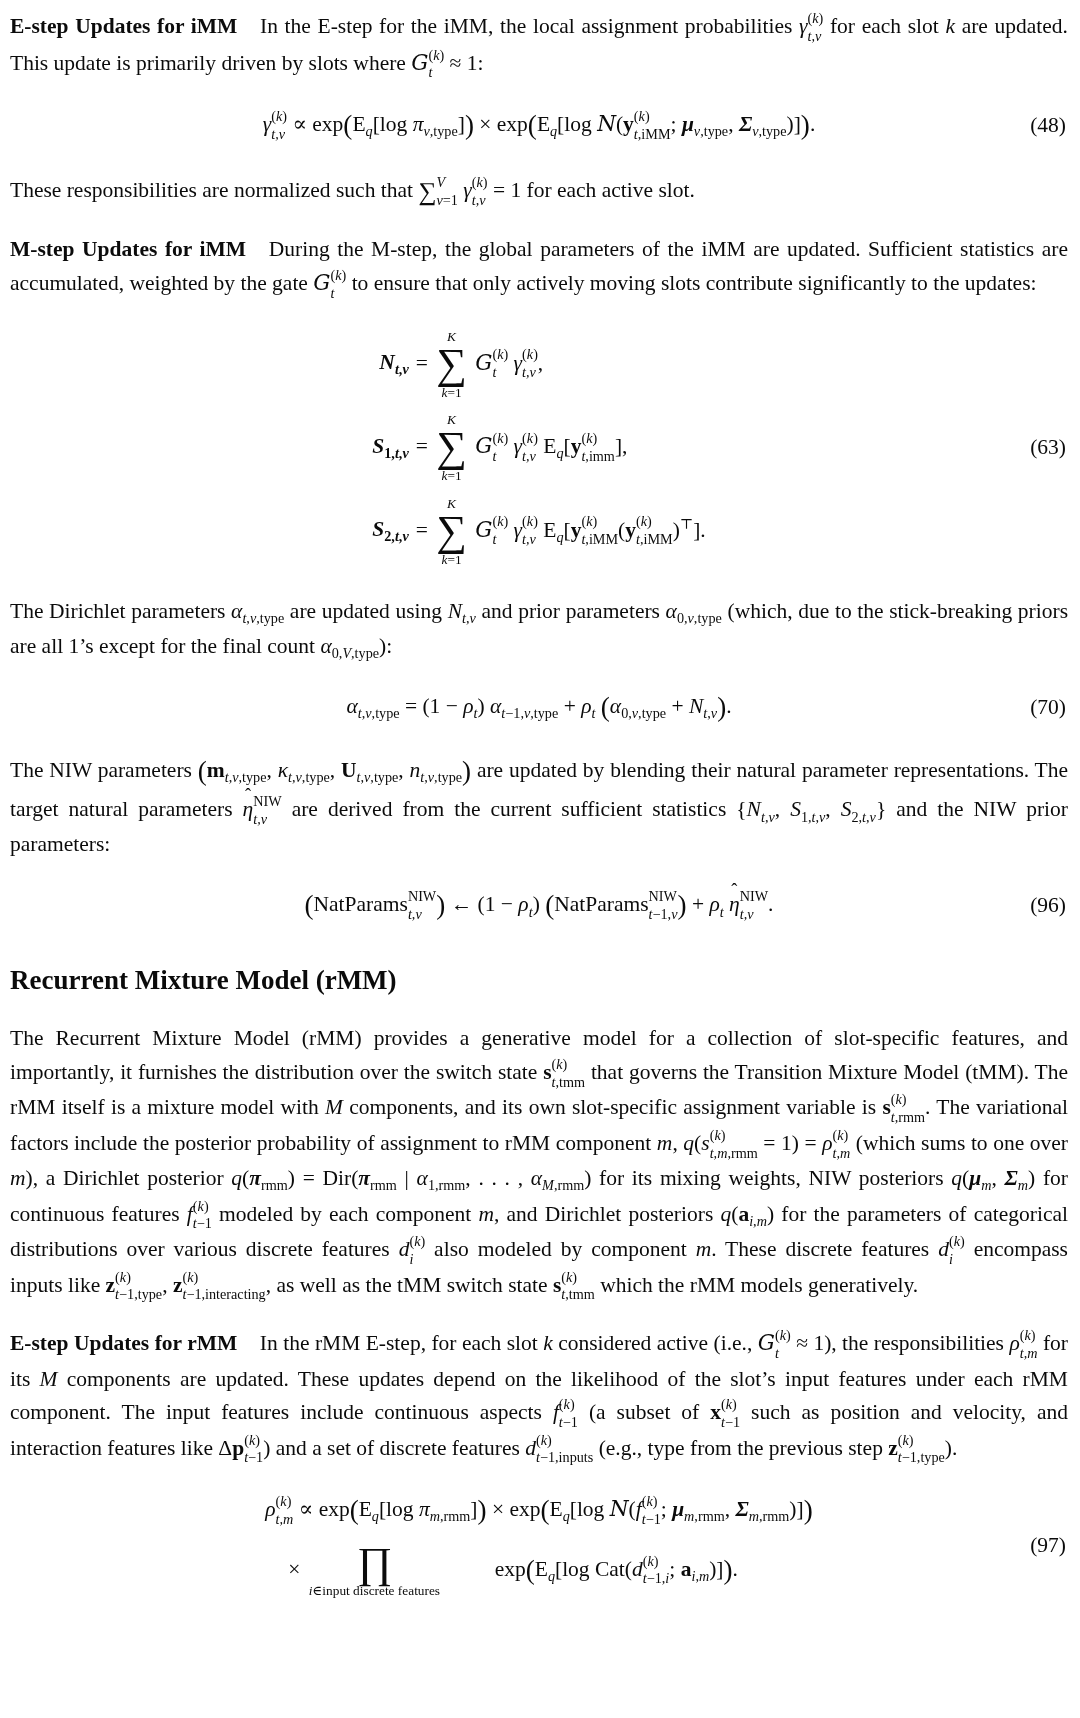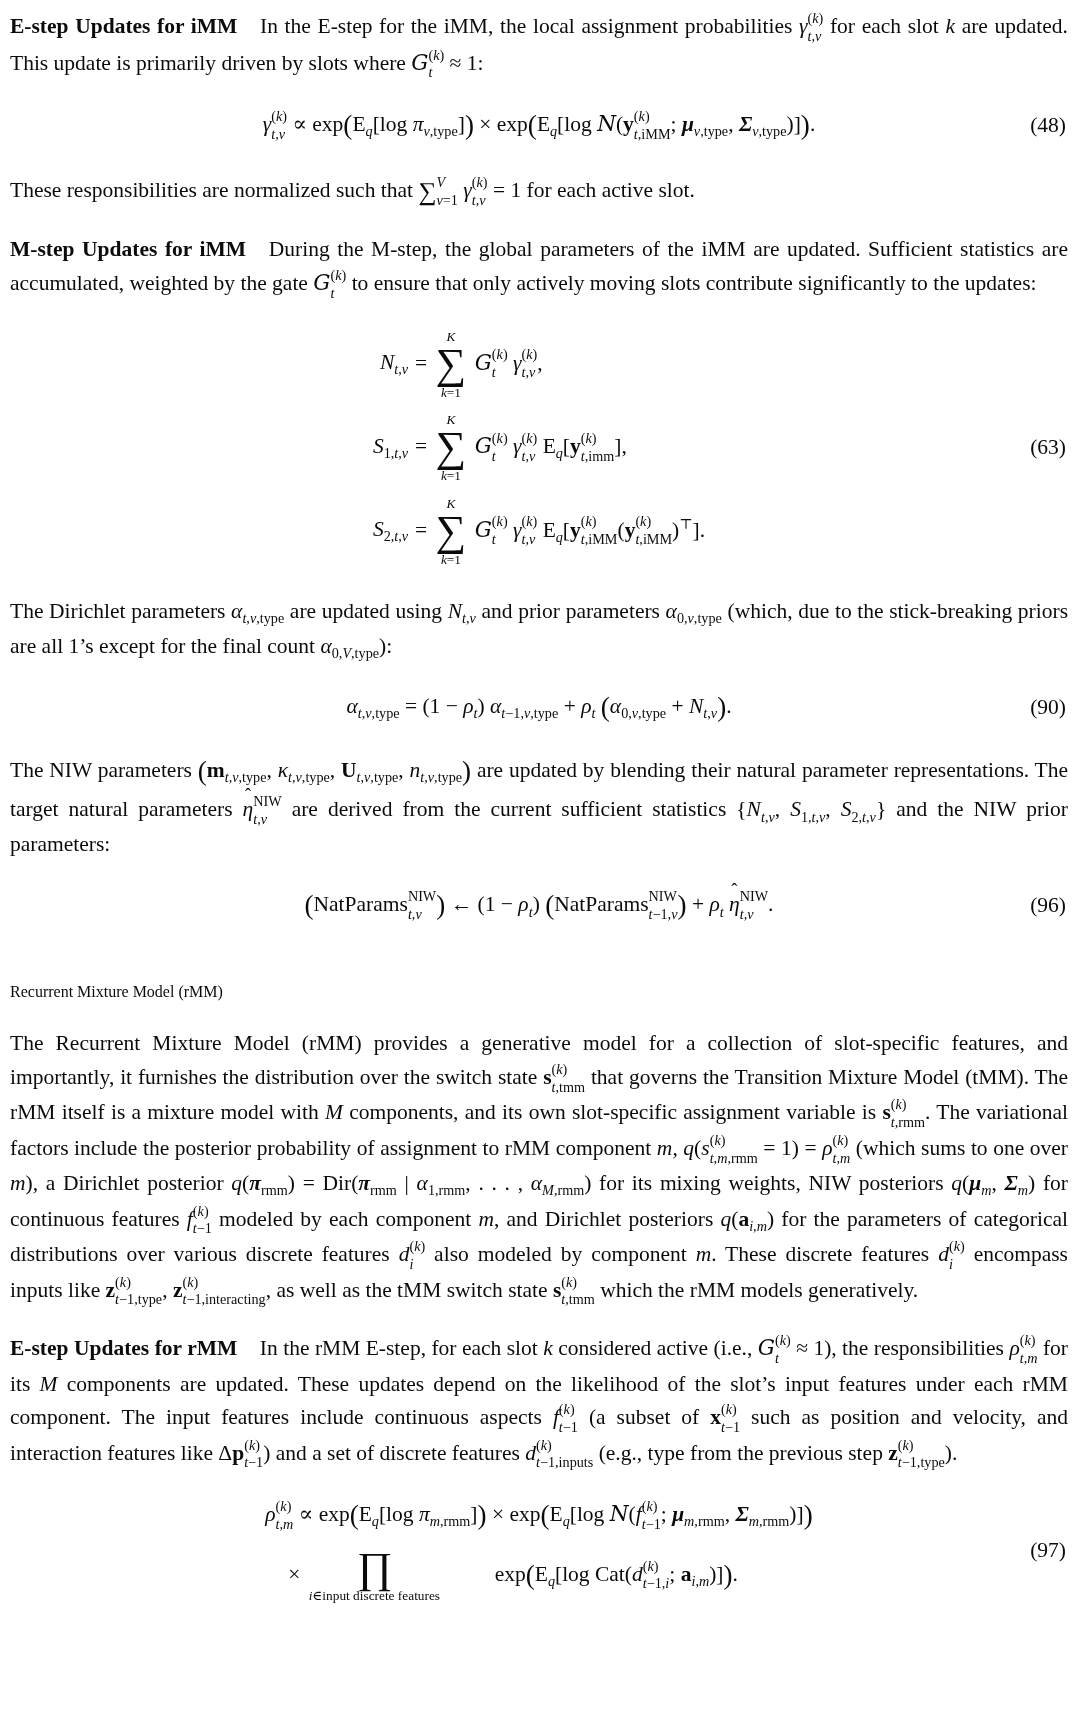--- a/index.html
+++ b/index.html
@@ -7,33 +7,33 @@
     width:1080px;height:1718px;overflow:hidden;
     color:#0b0b0b;
     font-family:"Liberation Serif","DejaVu Serif",serif;
     font-size:21.5px;
   }
   .page{padding:10px 12px 10px 10px;}
 
   
   .para{text-align:justify;line-height:1.55;margin:0 0 6px 0;}
   .space-before{margin-top:22px;}
-  .section-head{font-weight:normal;font-size:16px;margin:60px 0 26px 0;}
+  .section-head{font-weight:bold;font-size:27px;margin:42px 0 26px 0;}
 
   
   .qd{display:inline-block;width:1.05em;}
 
   
   .eq{display:grid;grid-template-columns:1fr auto 1fr;align-items:center;margin:26px 0 28px 0;}
   .eq .eqbody{grid-column:2;white-space:nowrap;}
   .eq .eqnum{grid-column:3;text-align:right;padding-right:2px;}
 
   
   .align{display:inline-grid;grid-template-columns:auto auto;align-items:center;row-gap:12px;column-gap:7px;}
-  .align .lhs{justify-self:end;white-space:nowrap;}
+  .align .lhs{justify-self:end;white-space:nowrap;font-weight:bold;}
   .align .rhs{text-align:left;justify-self:start;white-space:nowrap;}
 
   
   .eqlines{display:inline-block;text-align:left;}
   .eqlines .line{white-space:nowrap;}
   .eqlines .line + .line{margin-top:14px;}
   .eqlines .indent{margin-left:23px;}
 
   
   .ss{display:inline-block;vertical-align:-0.55em;font-size:0.66em;line-height:1.25;text-align:left;}
@@ -101,21 +101,21 @@
             </span> <i class="scr">G</i><span class="ss"><span>(<i>k</i>)</span><span><i>t</i></span></span> <i>γ</i><span class="ss"><span>(<i>k</i>)</span><span><i>t,v</i></span></span> E<sub><i>q</i></sub>[<b>y</b><span class="ss"><span>(<i>k</i>)</span><span><i>t</i>,iMM</span></span>(<b>y</b><span class="ss"><span>(<i>k</i>)</span><span><i>t</i>,iMM</span></span>)<sup>⊤</sup>].</span>
       </span>
     </span>
     <span class="eqnum">(63)</span>
   </div>
 
   <p class="para">The Dirichlet parameters <i>α</i><sub><i>t</i>,<i>v</i>,type</sub> are updated using <i>N</i><sub><i>t</i>,<i>v</i></sub> and prior parameters <i>α</i><sub>0,<i>v</i>,type</sub> (which, due to the stick-breaking priors are all 1’s except for the final count <i>α</i><sub>0,<i>V</i>,type</sub>):</p>
 
   <div class="eq">
     <span class="eqbody"><i>α</i><sub><i>t</i>,<i>v</i>,type</sub> = (1 − <i>ρ</i><sub><i>t</i></sub>) <i>α</i><sub><i>t</i>−1,<i>v</i>,type</sub> + <i>ρ</i><sub><i>t</i></sub> <span class="bp">(</span><i>α</i><sub>0,<i>v</i>,type</sub> + <i>N</i><sub><i>t</i>,<i>v</i></sub><span class="bp">)</span>.</span>
-    <span class="eqnum">(90)</span>
+    <span class="eqnum">(70)</span>
   </div>
 
   <p class="para">The NIW parameters <span class="bp">(</span><b>m</b><sub><i>t</i>,<i>v</i>,type</sub>, <i>κ</i><sub><i>t</i>,<i>v</i>,type</sub>, <b>U</b><sub><i>t</i>,<i>v</i>,type</sub>, <i>n</i><sub><i>t</i>,<i>v</i>,type</sub><span class="bp">)</span> are updated by blending their natural parameter representations. The target natural parameters <span class="hat"><span class="caret">ˆ</span><span class="base"><i>η</i></span></span><span class="ss"><span>NIW</span><span><i>t,v</i></span></span> are derived from the current sufficient statistics {<i>N</i><sub><i>t</i>,<i>v</i></sub>, <i>S</i><sub>1,<i>t</i>,<i>v</i></sub>, <i>S</i><sub>2,<i>t</i>,<i>v</i></sub>} and the NIW prior parameters:</p>
 
   <div class="eq">
     <span class="eqbody"><span class="bp">(</span>NatParams<span class="ss"><span>NIW</span><span><i>t,v</i></span></span><span class="bp">)</span> ← (1 − <i>ρ</i><sub><i>t</i></sub>) <span class="bp">(</span>NatParams<span class="ss"><span>NIW</span><span><i>t</i>−1,<i>v</i></span></span><span class="bp">)</span> + <i>ρ</i><sub><i>t</i></sub> <span class="hat"><span class="caret">ˆ</span><span class="base"><i>η</i></span></span><span class="ss"><span>NIW</span><span><i>t,v</i></span></span>.</span>
     <span class="eqnum">(96)</span>
   </div>
 
   <div class="section-head">Recurrent Mixture Model (rMM)</div>

